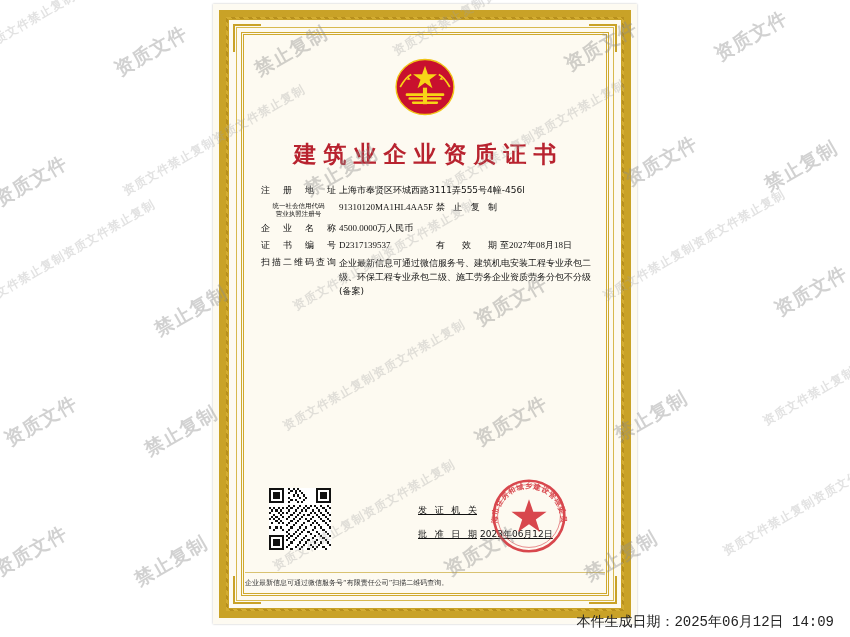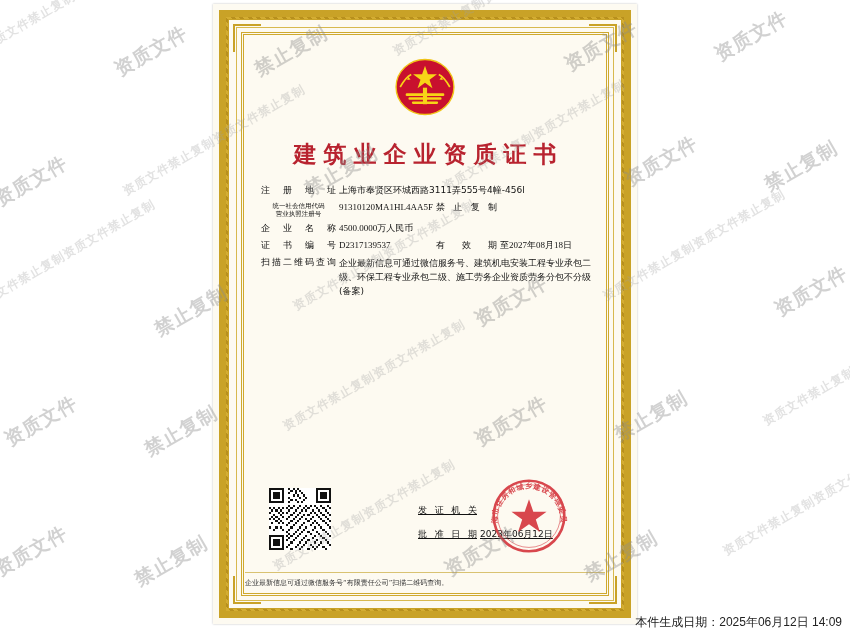--- a/index.html
+++ b/index.html
@@ -242,24 +242,24 @@
     font-family: "DejaVu Sans", sans-serif;
     font-size: 7px;
     color: #333;
     border-top: 1px solid #d9c271;
     padding-top: 5px;
   }
 
   
   #gen-date {
     position: absolute;
-    right: 8px;
+    right: 16px;
     bottom: 6px;
-    font-family: Liberation Sans, sans-serif;
-    font-size: 12px;
+    font-family: Liberation Mono, monospace;
+    font-size: 14px;
     color: #222;
     z-index: 6;
   }
 </style>
 </head>
 <body>
 
 <div id="certificate">
 
   <div class="border-outer"></div>

